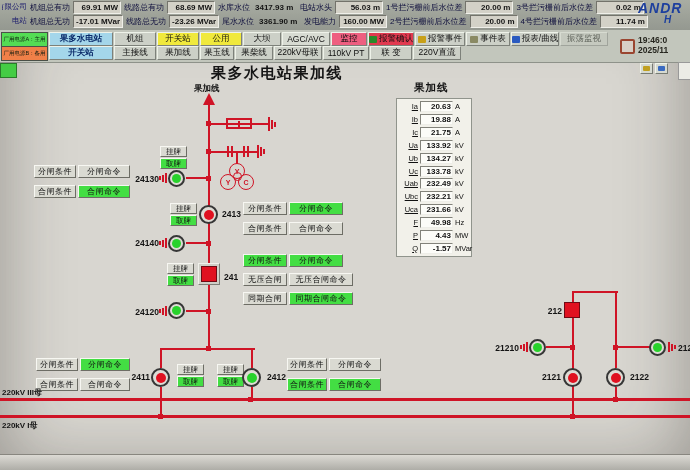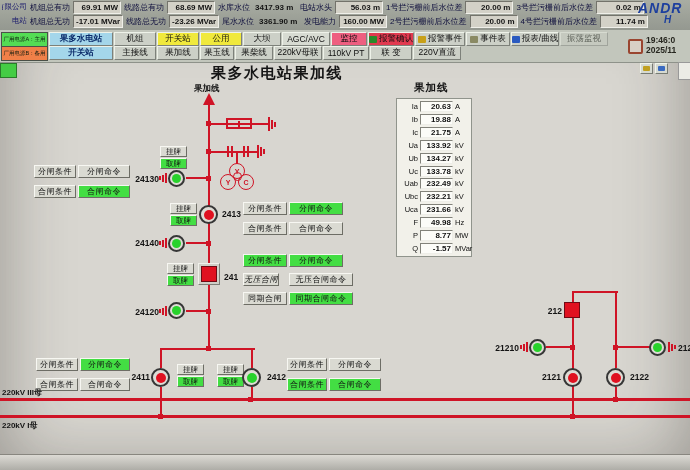--- a/index.html
+++ b/index.html
@@ -25,21 +25,21 @@
   .navrow{position:absolute;left:49px;display:flex;gap:1px;height:14px;}
   .tab{height:14px;display:flex;align-items:center;justify-content:center;font-size:8.5px;background:#ccd0c7;
        border:1px solid;border-color:#eef2e9 #7d817a #7d817a #eef2e9;color:#101010;white-space:nowrap;padding:0 2px;box-sizing:border-box;overflow:hidden;}
   .tab.blue{background:#a4d6ea;color:#0a2a6a;font-weight:bold;}
   .tab.yellow{background:#f0e93c;}
   .tab.pink{background:#ee5f80;}
   .tab.red{background:#e13a50;}
   .tab.flat{background:#d7dbd2;}
   .tab.disabled{background:#c5c9bf;color:#63675f;border-color:#d7dbd1 #a0a49c #a0a49c #d7dbd1;}
   .ticon{width:8px;height:7px;margin-right:2px;border-radius:1px;flex:0 0 auto;}
-  #clock{position:absolute;right:0;top:2px;width:62px;height:28px;display:flex;align-items:center;gap:3px;overflow:hidden;}
+  #clock{position:absolute;right:0;top:2px;width:70px;height:28px;display:flex;align-items:center;gap:3px;overflow:hidden;}
   #clock .cicon{width:11px;height:11px;border:2px solid #9a4530;background:#d8cfc6;border-radius:2px;flex:0 0 auto;}
   #clock .ctxt{font-size:8.5px;font-weight:bold;color:#26261f;line-height:1.15;white-space:nowrap;}
   
   #canvas{position:absolute;left:0;top:62px;width:690px;height:392px;}
   #title{position:absolute;left:211px;top:2px;font-size:15px;font-weight:bold;letter-spacing:1.5px;color:#151515;white-space:nowrap;}
   .rl{position:absolute;background:#cf1426;}
   .dot{position:absolute;width:5px;height:5px;background:#cf1426;}
   .lbl{position:absolute;font-size:8.5px;font-weight:bold;color:#141414;white-space:nowrap;}
   .lbl.r{text-align:right;}
   .arrow{position:absolute;width:0;height:0;border-left:6px solid transparent;border-right:6px solid transparent;border-bottom:12px solid #cf1426;}
@@ -62,21 +62,21 @@
   .ptc{position:absolute;width:16px;height:16px;box-sizing:border-box;border:1.5px solid #cf1426;border-radius:50%;
        color:#cf1426;font-size:7px;font-weight:bold;display:flex;align-items:center;justify-content:center;background:transparent;}
   .arrester{position:absolute;width:26px;height:11px;box-sizing:border-box;border:2px solid #cf1426;display:flex;align-items:center;justify-content:center;}
   .arrester b{display:block;width:2px;height:6px;background:#cf1426;}
   .capb{position:absolute;width:2px;height:11px;background:#cf1426;}
   
   #ptitle{position:absolute;left:414px;top:19px;font-size:10.5px;font-weight:bold;letter-spacing:1px;color:#111;}
   #mpanel{position:absolute;left:396px;top:36px;width:76px;height:159px;box-sizing:border-box;background:#f2f1ea;
           border:1px solid #90948c;display:flex;flex-direction:column;justify-content:space-evenly;padding:1px 2px;}
   .prow{display:flex;align-items:center;height:12px;}
-  .pl{width:19px;text-align:right;font-size:7.5px;color:#111;margin-right:2px;flex:0 0 auto;}
+  .pl{width:19px;text-align:right;font-size:7.5px;color:#111;margin-right:2px;flex:0 0 auto;text-decoration:underline;}
   .pv{width:33px;height:11px;box-sizing:border-box;background:#fcfcf8;border:1px solid;border-color:#82827a #eeeee8 #eeeee8 #82827a;
       font-size:8px;font-weight:bold;text-align:right;padding-right:1px;line-height:9px;color:#111;flex:0 0 auto;}
   .pu{font-size:7.5px;margin-left:2px;color:#111;}
   
   #taskbar{position:absolute;left:0;top:454px;width:690px;height:16px;background:linear-gradient(#dcdad4,#abaaa4);border-top:1px solid #88867f;}
   .miniicon{position:absolute;width:13px;height:11px;box-sizing:border-box;background:#d6dad1;border:1px solid;
             border-color:#f0f4ea #777b73 #777b73 #f0f4ea;display:flex;align-items:center;justify-content:center;}
   .miniicon i{display:block;width:7px;height:5px;border-radius:1px;}
 </style>
 </head>
@@ -258,21 +258,21 @@
     <div class="rl" style="left:186px;top:180px;width:24px;height:2px;"></div>
     <div class="dot" style="left:206px;top:179px;"></div>
 
     <div class="btn tagb" style="left:167px;top:201px;">挂牌</div>
     <div class="btn tagb g" style="left:167px;top:213px;">取牌</div>
     <div class="plate" style="left:198px;top:201px;"></div>
     <div class="devsq" style="left:201px;top:204px;"></div>
     <div class="lbl" style="left:224px;top:210px;">241</div>
     <div class="btn cbtn g" style="left:243px;top:192px;width:44px;">分闸条件</div>
     <div class="btn cbtn g" style="left:289px;top:192px;width:54px;">分闸命令</div>
-    <div class="btn cbtn" style="left:243px;top:211px;width:36px;font-style:italic;">无压合闸</div>
+    <div class="btn cbtn" style="left:243px;top:211px;width:44px;">无压合闸</div>
     <div class="btn cbtn" style="left:289px;top:211px;width:64px;">无压合闸命令</div>
     <div class="btn cbtn" style="left:243px;top:230px;width:44px;">同期合闸</div>
     <div class="btn cbtn g" style="left:289px;top:230px;width:64px;">同期合闸命令</div>
 
     <div class="lbl r" style="left:131px;top:245px;width:28px;">24120</div>
     <div class="earth" style="left:159px;top:244px;height:10px;">
       <b style="height:4px;"></b>
         <b style="height:7px;"></b>
         <b style="height:10px;"></b>
     </div>
@@ -410,21 +410,21 @@
           <span class="pv">231.66</span>
           <span class="pu">kV</span>
         </div>
       <div class="prow">
           <span class="pl">F</span>
           <span class="pv">49.98</span>
           <span class="pu">Hz</span>
         </div>
       <div class="prow">
           <span class="pl">P</span>
-          <span class="pv">8.77</span>
+          <span class="pv">4.43</span>
           <span class="pu">MW</span>
         </div>
       <div class="prow">
           <span class="pl">Q</span>
           <span class="pv">-1.57</span>
           <span class="pu">MVar</span>
         </div>
     </div>
   </div>
 

